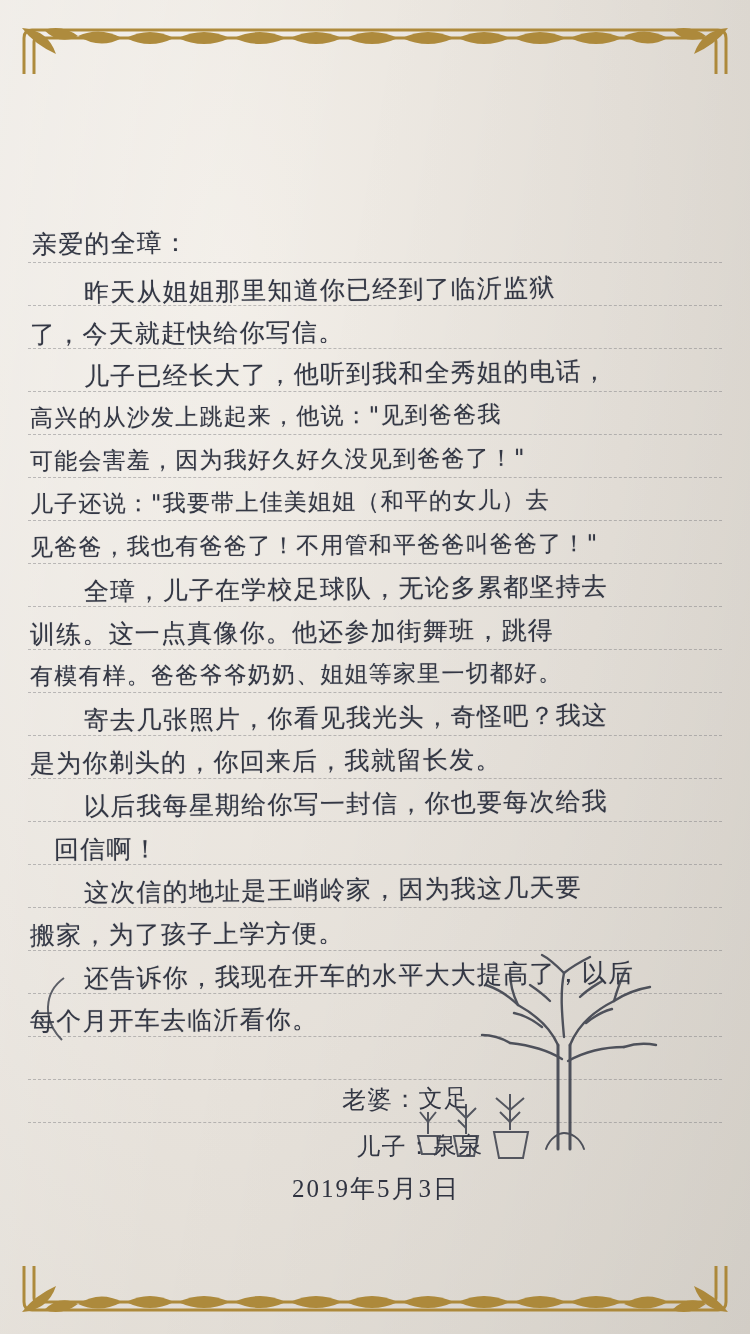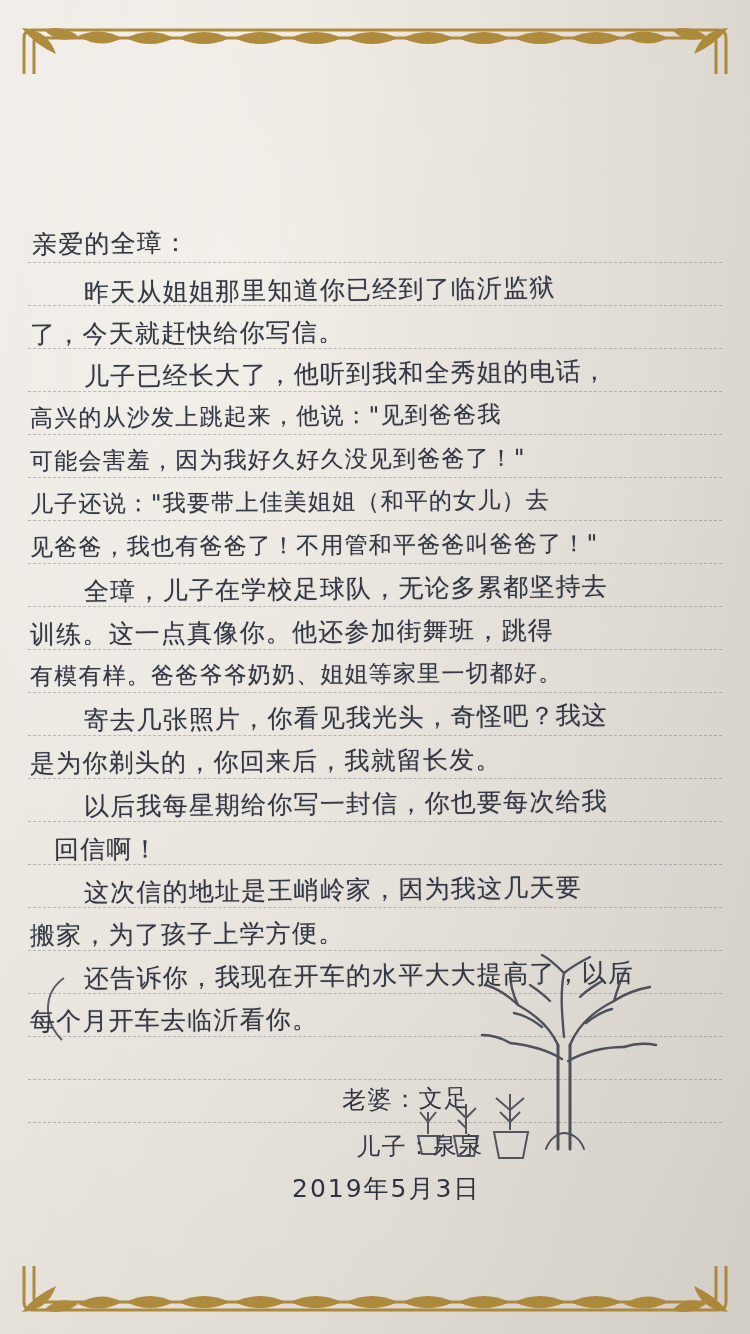--- a/index.html
+++ b/index.html
@@ -89,20 +89,21 @@
     font-size: 24px;
     color: #333744;
     letter-spacing: 1.5px;
   }
   .datestamp {
     position: absolute;
     white-space: nowrap;
     font-size: 25px;
     color: #2f3340;
     letter-spacing: 2px;
+    font-family: Liberation Serif, serif;
   }
 
   
   .tree {
     position: absolute;
     right: 76px;
     bottom: 175px;
     width: 220px;
     height: 210px;
     opacity: 0.88;

